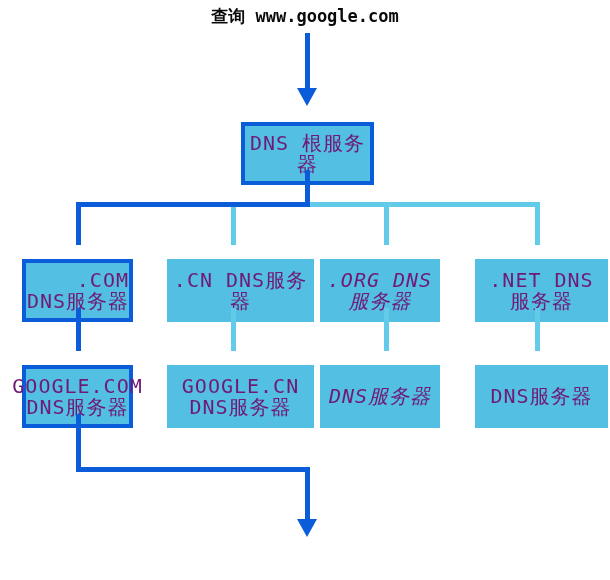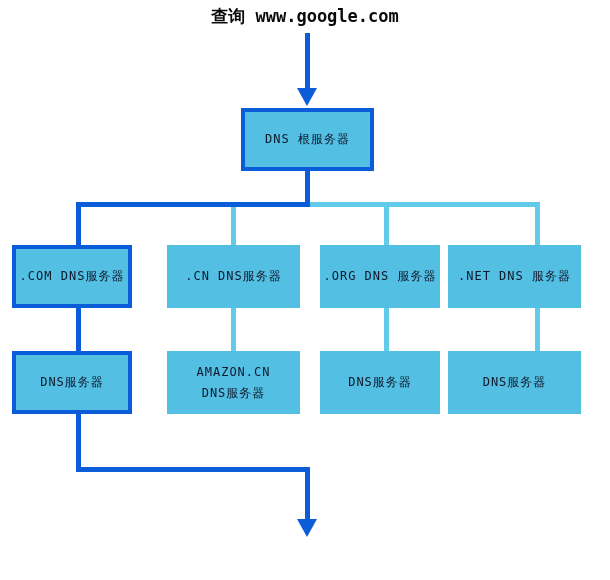--- a/index.html
+++ b/index.html
@@ -21,34 +21,35 @@
   .arrowhead{
     position:absolute;width:0;height:0;
     border-left:10px solid transparent;
     border-right:10px solid transparent;
     border-top:18px solid var(--primary);
   }
   .node{
     position:absolute;
     box-sizing:border-box;
     background:var(--fill);
-    color:#0f172a;
+    color:#701a75;
     display:flex;flex-direction:column;
     align-items:center;justify-content:center;
-    font-size:12px;letter-spacing:1px;
+    font-size:20px;letter-spacing:1px;
     text-align:center;line-height:21px;
     height:63px;
+    margin-top:14px;
   }
   .node.highlight{border:4px solid var(--primary);}
   .row1{top:245px;}
   .row2{top:351px;}
-  .col1{left:12px;width:120px;}
-  .col2{left:167px;width:133px;}
-  .col3{left:320px;width:120px;}
-  .col4{left:448px;width:133px;}
+  .col1{left:22px;width:111px;text-align:right;}
+  .col2{left:167px;width:147px;}
+  .col3{left:320px;width:120px;font-style:italic;}
+  .col4{left:475px;width:133px;}
 </style>
 </head>
 <body>
 
 <div id="canvas" style="--primary: #0b5cd9; --fill: #53bfe3; --lightline: #63cbea;">
 
   <div class="caption" style="top:5px;">查询 www.google.com</div>
 
   <div class="line" style="left:305px;top:33px;width:5px;height:57px;"></div>
   <div class="arrowhead" style="left:297px;top:88px;"></div>
@@ -79,24 +80,25 @@
   <div class="node row1 col4">
     <span>.NET DNS 服务器</span>
   </div>
 
   <div class="line" style="left:76px;top:308px;width:5px;height:43px;"></div>
   <div class="line light" style="left:231px;top:308px;width:5px;height:43px;"></div>
   <div class="line light" style="left:384px;top:308px;width:5px;height:43px;"></div>
   <div class="line light" style="left:535px;top:308px;width:5px;height:43px;"></div>
 
   <div class="node highlight row2 col1">
+    <span>GOOGLE.COM</span>
     <span>DNS服务器</span>
   </div>
   <div class="node row2 col2">
-    <span>AMAZON.CN</span>
+    <span>GOOGLE.CN</span>
     <span>DNS服务器</span>
   </div>
   <div class="node row2 col3">
     <span>DNS服务器</span>
   </div>
   <div class="node row2 col4">
     <span>DNS服务器</span>
   </div>
 
   <div class="line" style="left:76px;top:414px;width:5px;height:58px;"></div>

